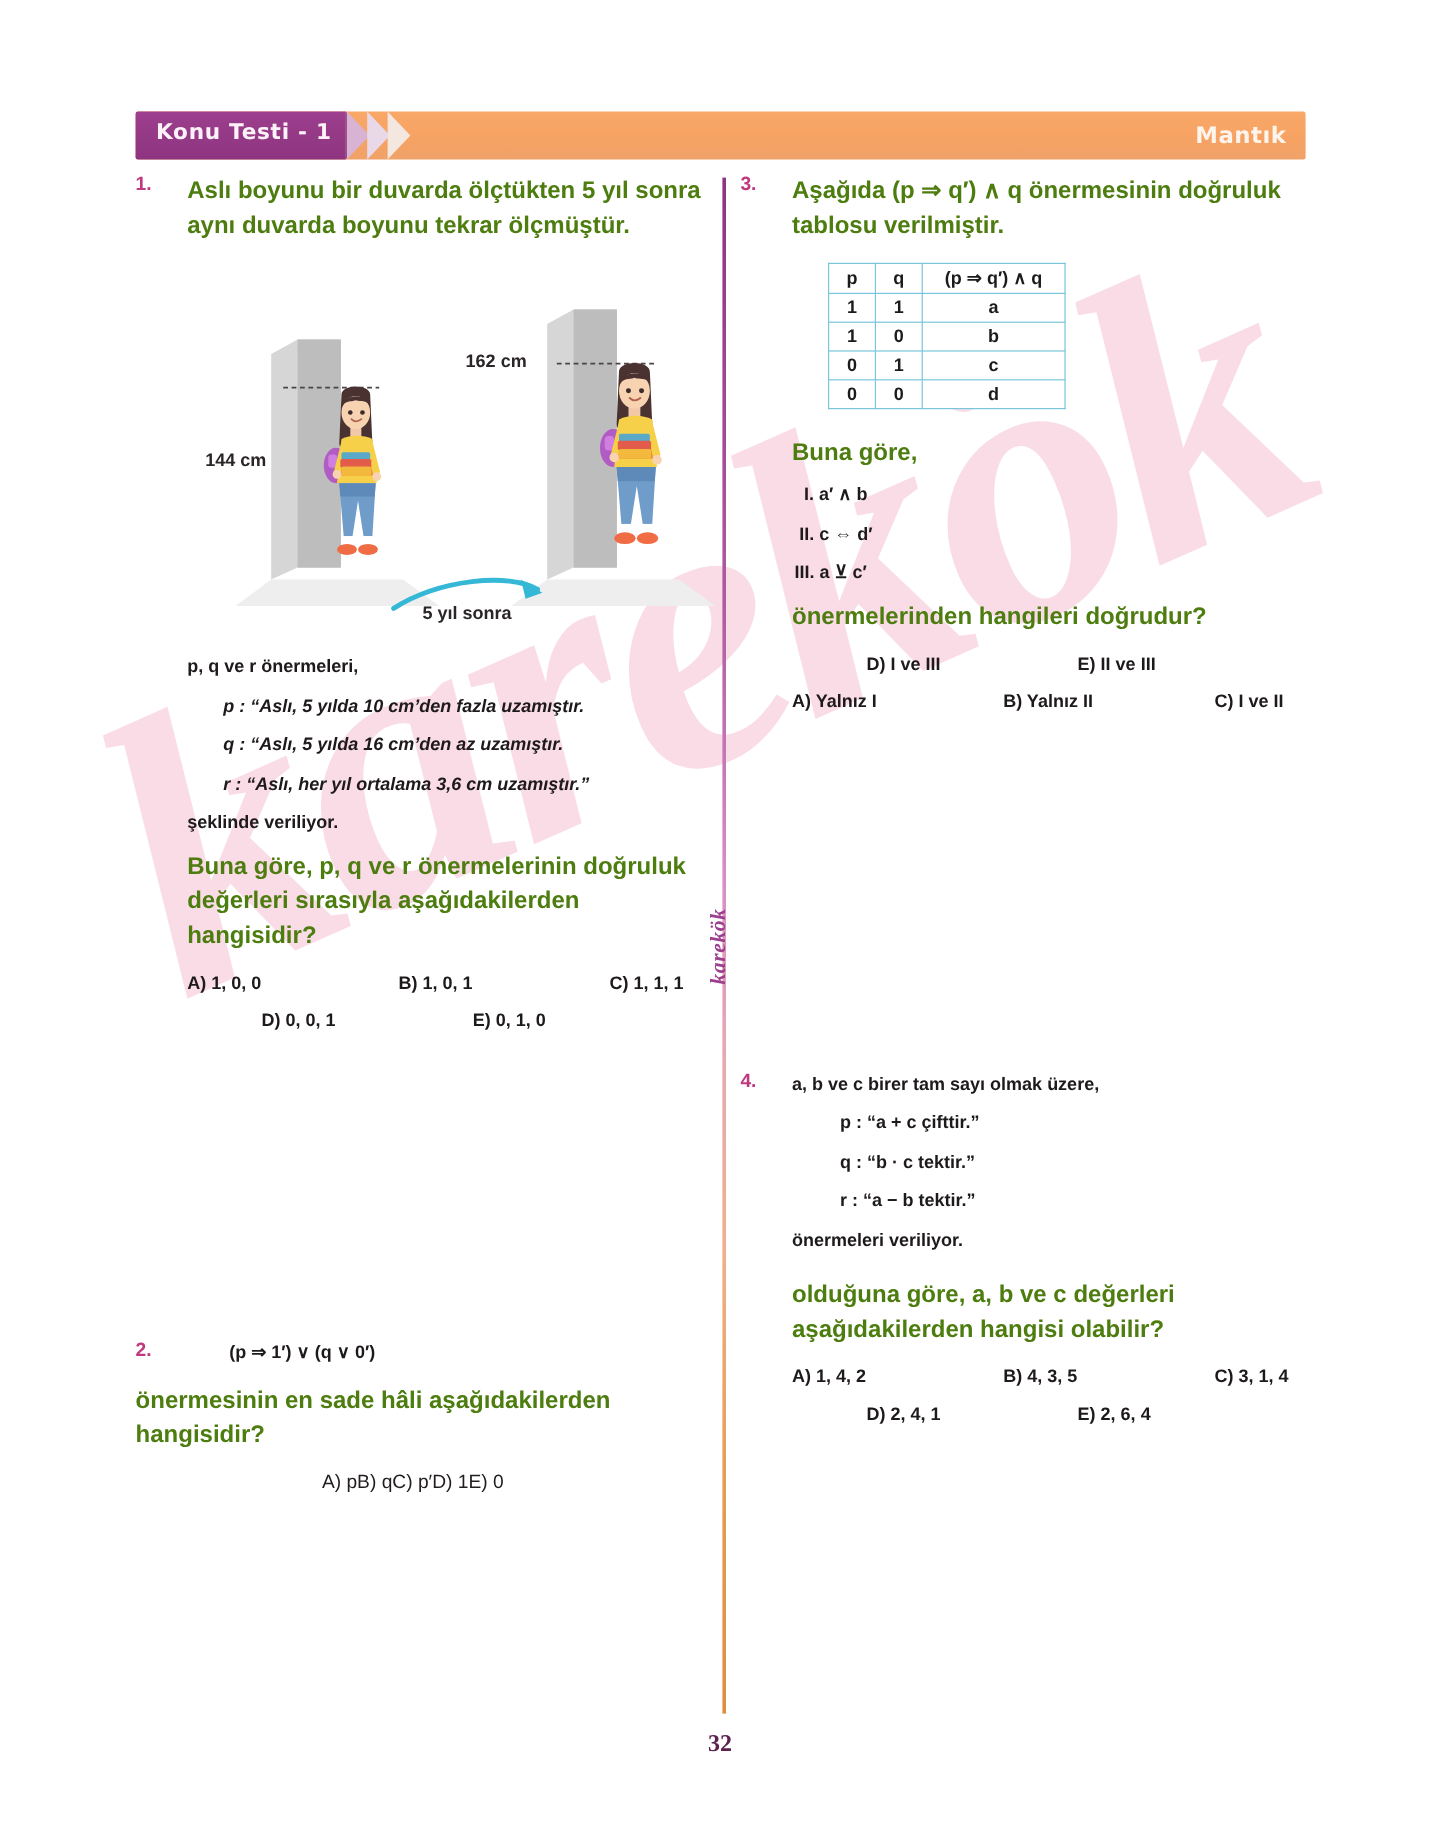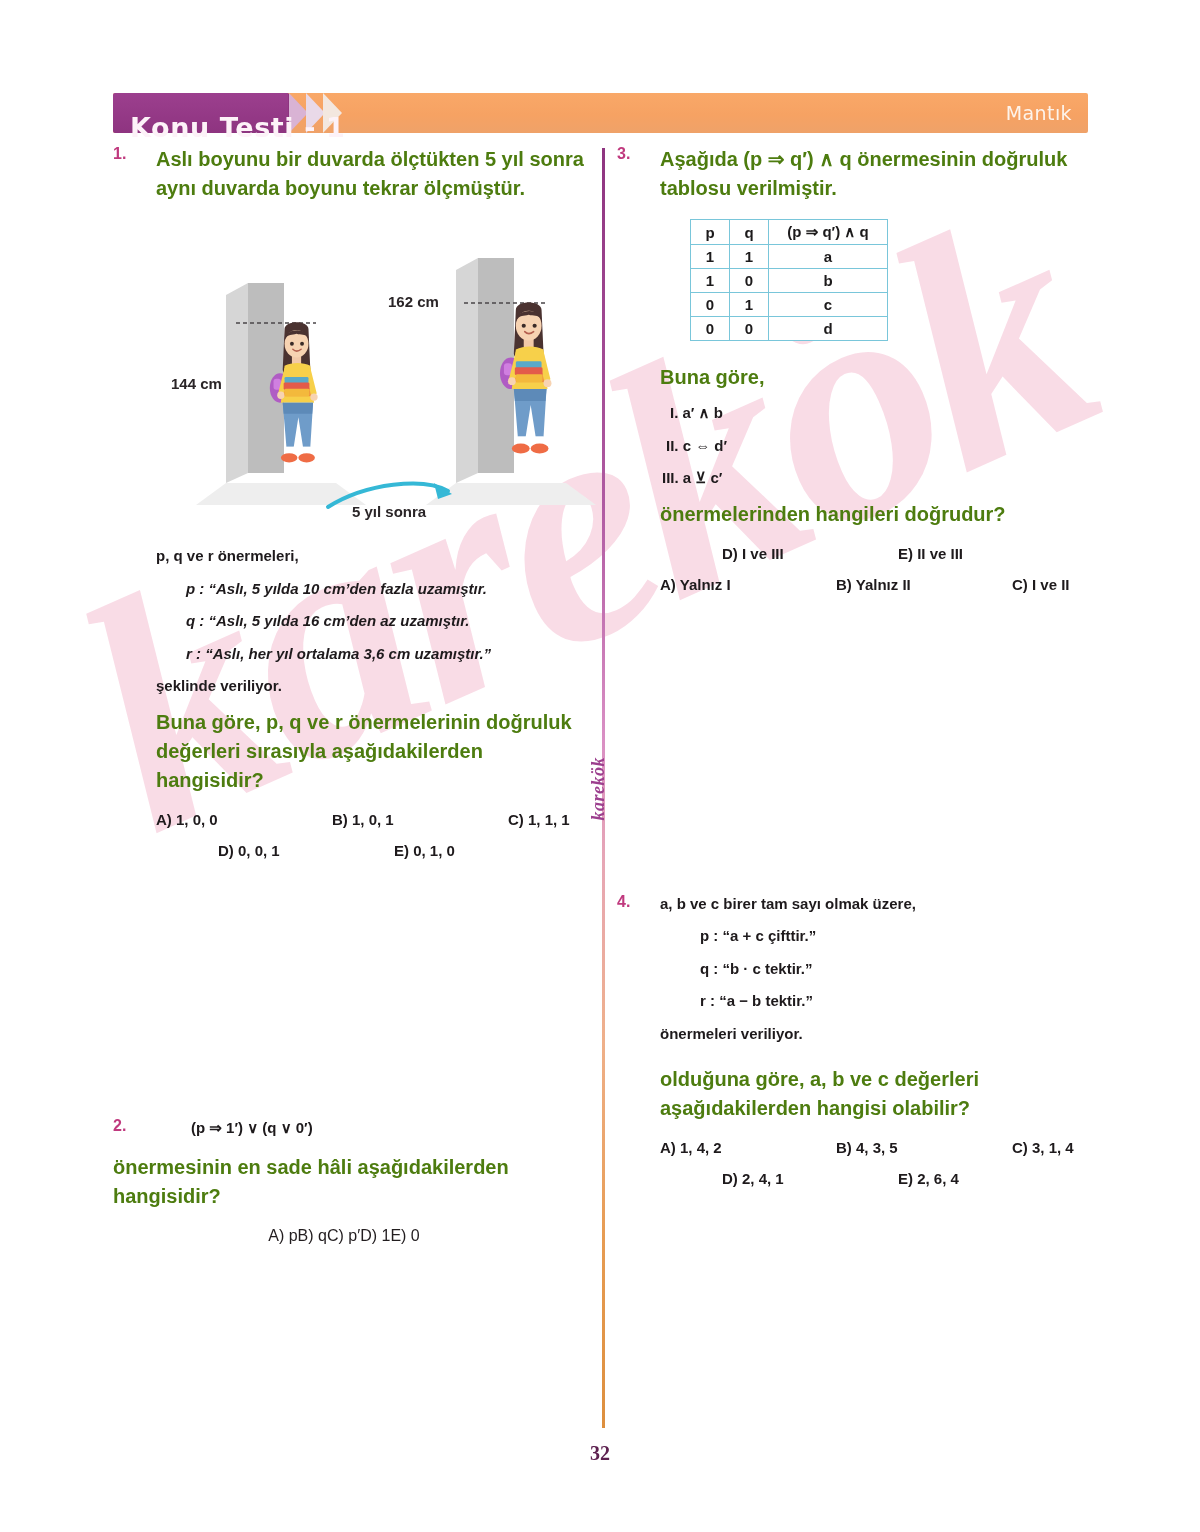--- a/index.html
+++ b/index.html
@@ -58,28 +58,27 @@
     position:absolute;top:0;width:0;height:0;
     border-top:20px solid transparent;
     border-bottom:20px solid transparent;
   }
   .chev1{left:176px;border-left:19px solid #d9b3d4;}
   .chev2{left:193px;border-left:19px solid #e9d9e8;}
   .chev3{left:210px;border-left:19px solid #f3e7df;}
   .banner-title{
     position:absolute;left:17px;top:7px;
     font-family:"DejaVu Sans", sans-serif;
-    font-size:27px;font-weight:600;color:#fdf2f8;
+    font-size:18px;font-weight:600;color:#fdf2f8;
     letter-spacing:.6px;
-    margin-top:12px;
   }
   .banner-sub{
     position:absolute;right:16px;top:9px;
     font-family:"DejaVu Sans", sans-serif;
-    font-size:19px;font-weight:400;color:#fdf4ec;
+    font-size:19px;font-weight:700;color:#fdf4ec;
     letter-spacing:.4px;
   }
 
   
   .divider{
     position:absolute;left:602px;top:148px;width:3px;height:1280px;
     background:linear-gradient(180deg,#8e3480 0%, #b05ba2 28%, #d98fc4 46%,
               #e7a7b5 56%, #efb089 70%, #e79c53 85%, #dd8f3e 100%);
     z-index:2;
   }

